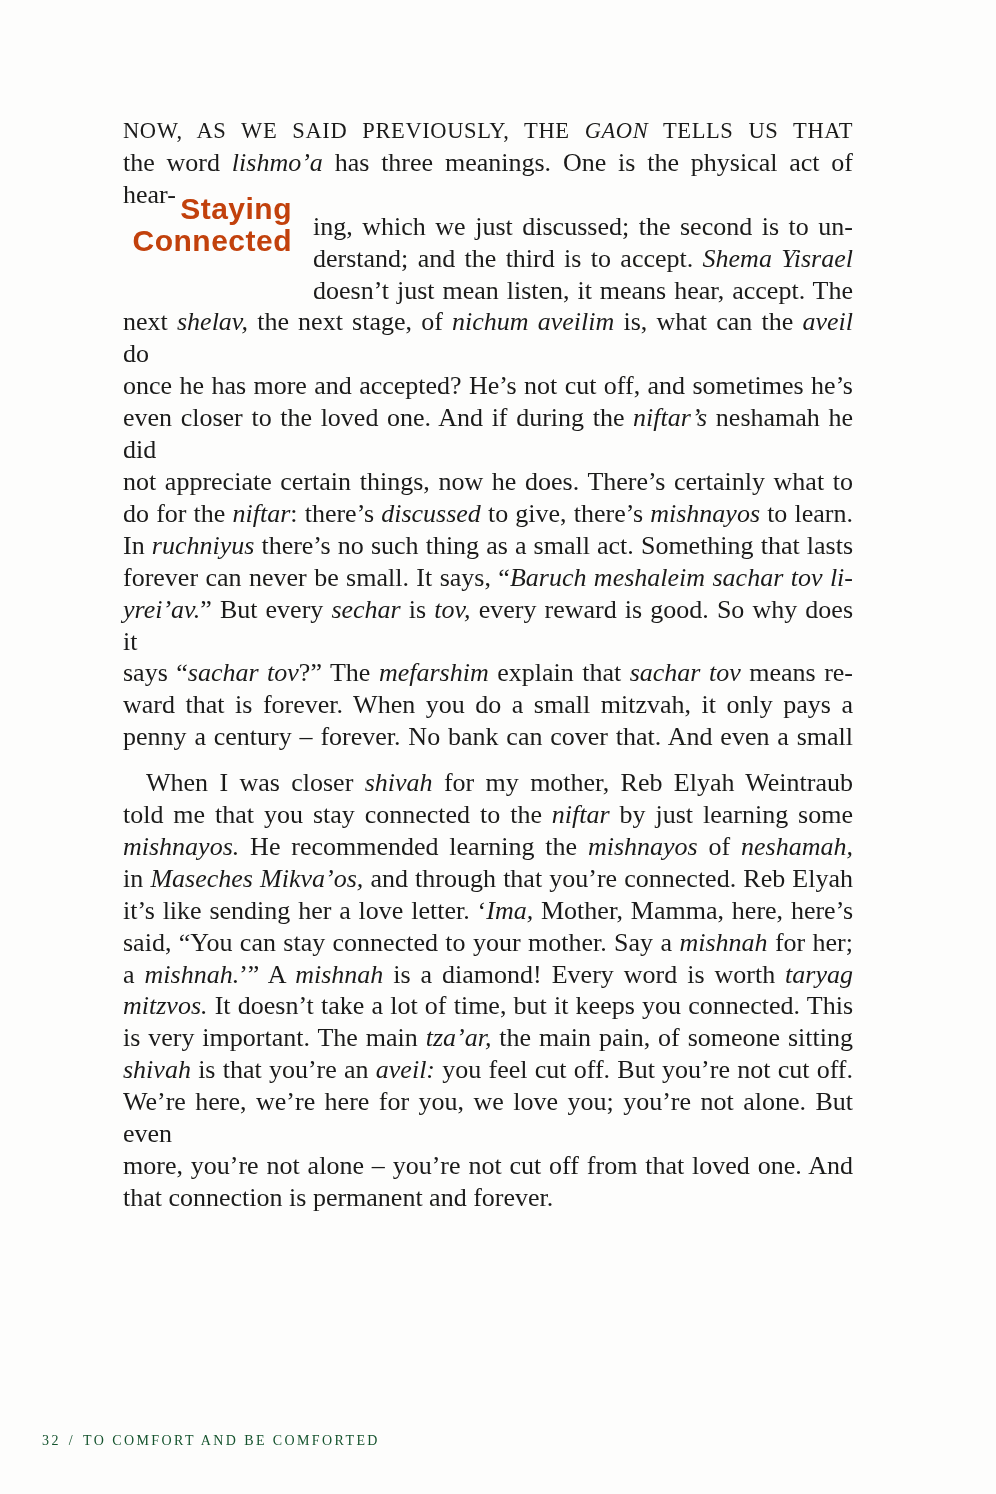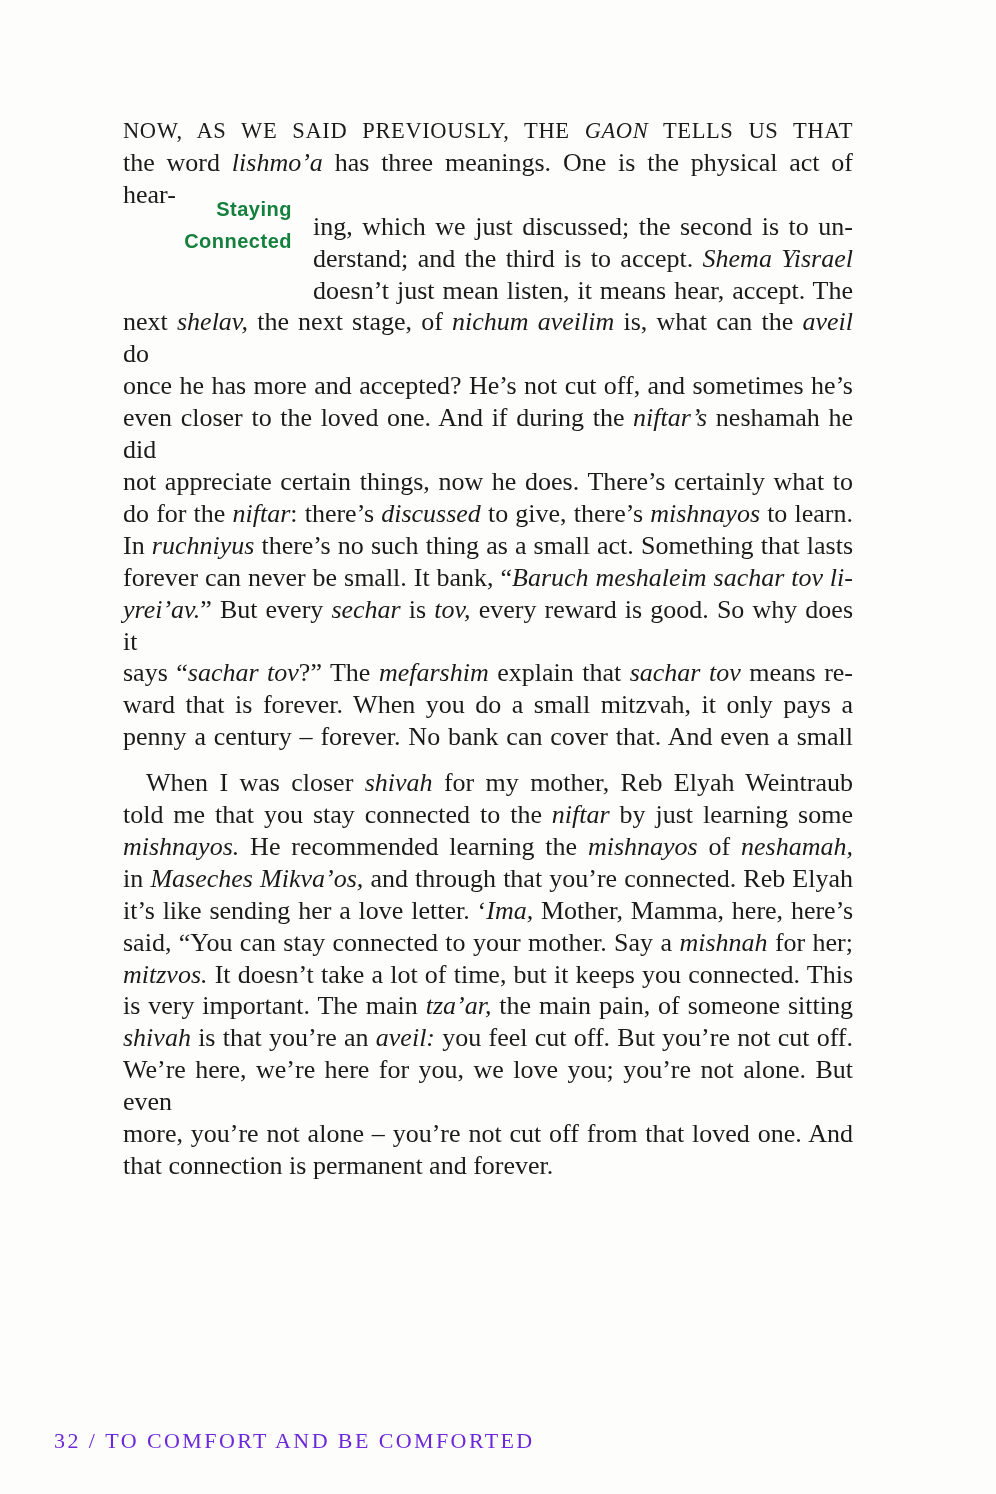--- a/index.html
+++ b/index.html
@@ -31,32 +31,32 @@
   .line.indent { padding-left: 190px; }
   .line.pfirst { text-indent: 23px; }
   .line.last { text-align-last: left; }
   .it { font-style: italic; margin-top: 31px; }
   .heading {
     position: absolute;
     left: 100px; top: 193px; width: 192px;
     text-align: right;
     font-family: "Liberation Sans", sans-serif;
     font-weight: bold;
-    font-size: 20px;
+    font-size: 30px;
     line-height: 32px;
     letter-spacing: 0.5px;
-    color: #15803d;
+    color: #c2410c;
   }
   .footer {
     position: absolute;
-    left: 54px; top: 1430px;
-    font-size: 22px;
+    left: 42px; top: 1430px;
+    font-size: 14px;
     line-height: 22px;
     letter-spacing: 2.4px;
-    color: #6d28d9;
+    color: #14532d;
     white-space: nowrap;
   }
   .footer .sep { margin: 0 8px; }
 </style>
 </head>
 <body>
 
 <div class="page">
 
   <div class="heading">
@@ -70,33 +70,34 @@
         <div class="line"><span>the word </span><span class="it">lishmo’a</span><span> has three meanings. One is the physical act of hear-</span></div>
         <div class="line indent"><span>ing, which we just discussed; the second is to un-</span></div>
         <div class="line indent"><span>derstand; and the third is to accept. </span><span class="it">Shema Yisrael</span></div>
         <div class="line indent"><span>doesn’t just mean listen, it means hear, accept. The</span></div>
         <div class="line"><span>next </span><span class="it">shelav,</span><span> the next stage, of </span><span class="it">nichum aveilim</span><span> is, what can the </span><span class="it">aveil</span><span> do</span></div>
         <div class="line"><span>once he has more and accepted? He’s not cut off, and sometimes he’s</span></div>
         <div class="line"><span>even closer to the loved one. And if during the </span><span class="it">niftar’s</span><span> neshamah he did</span></div>
         <div class="line"><span>not appreciate certain things, now he does. There’s certainly what to</span></div>
         <div class="line"><span>do for the </span><span class="it">niftar</span><span>: there’s </span><span class="it">discussed</span><span> to give, there’s </span><span class="it">mishnayos</span><span> to learn.</span></div>
         <div class="line"><span>In </span><span class="it">ruchniyus</span><span> there’s no such thing as a small act. Something that lasts</span></div>
-        <div class="line"><span>forever can never be small. It bank, “</span><span class="it">Baruch meshaleim sachar tov li-</span></div>
+        <div class="line"><span>forever can never be small. It says, “</span><span class="it">Baruch meshaleim sachar tov li-</span></div>
         <div class="line"><span class="it">yrei’av.</span><span>” But every </span><span class="it">sechar</span><span> is </span><span class="it">tov,</span><span> every reward is good. So why does it</span></div>
         <div class="line"><span>says “</span><span class="it">sachar tov</span><span>?” The </span><span class="it">mefarshim</span><span> explain that </span><span class="it">sachar tov</span><span> means re-</span></div>
         <div class="line"><span>ward that is forever. When you do a small mitzvah, it only pays a</span></div>
         <div class="line"><span>penny a century – forever. No bank can cover that. And even a small</span></div>
       </div>
       <div class="para">
         <div class="line pfirst"><span>When I was closer </span><span class="it">shivah</span><span> for my mother, Reb Elyah Weintraub</span></div>
         <div class="line"><span>told me that you stay connected to the </span><span class="it">niftar</span><span> by just learning some</span></div>
         <div class="line"><span class="it">mishnayos.</span><span> He recommended learning the </span><span class="it">mishnayos</span><span> of </span><span class="it">neshamah,</span></div>
         <div class="line"><span>in </span><span class="it">Maseches Mikva’os,</span><span> and through that you’re connected. Reb Elyah</span></div>
         <div class="line"><span>it’s like sending her a love letter. ‘</span><span class="it">Ima,</span><span> Mother, Mamma, here, here’s</span></div>
         <div class="line"><span>said, “You can stay connected to your mother. Say a </span><span class="it">mishnah</span><span> for her;</span></div>
+        <div class="line"><span>a </span><span class="it">mishnah.</span><span>’” A </span><span class="it">mishnah</span><span> is a diamond! Every word is worth </span><span class="it">taryag</span></div>
         <div class="line"><span class="it">mitzvos.</span><span> It doesn’t take a lot of time, but it keeps you connected. This</span></div>
         <div class="line"><span>is very important. The main </span><span class="it">tza’ar,</span><span> the main pain, of someone sitting</span></div>
         <div class="line"><span class="it">shivah</span><span> is that you’re an </span><span class="it">aveil:</span><span> you feel cut off. But you’re not cut off.</span></div>
         <div class="line"><span>We’re here, we’re here for you, we love you; you’re not alone. But even</span></div>
         <div class="line"><span>more, you’re not alone – you’re not cut off from that loved one. And</span></div>
         <div class="line last"><span>that connection is permanent and forever.</span></div>
       </div>
     </div>
 
   <div class="footer">

